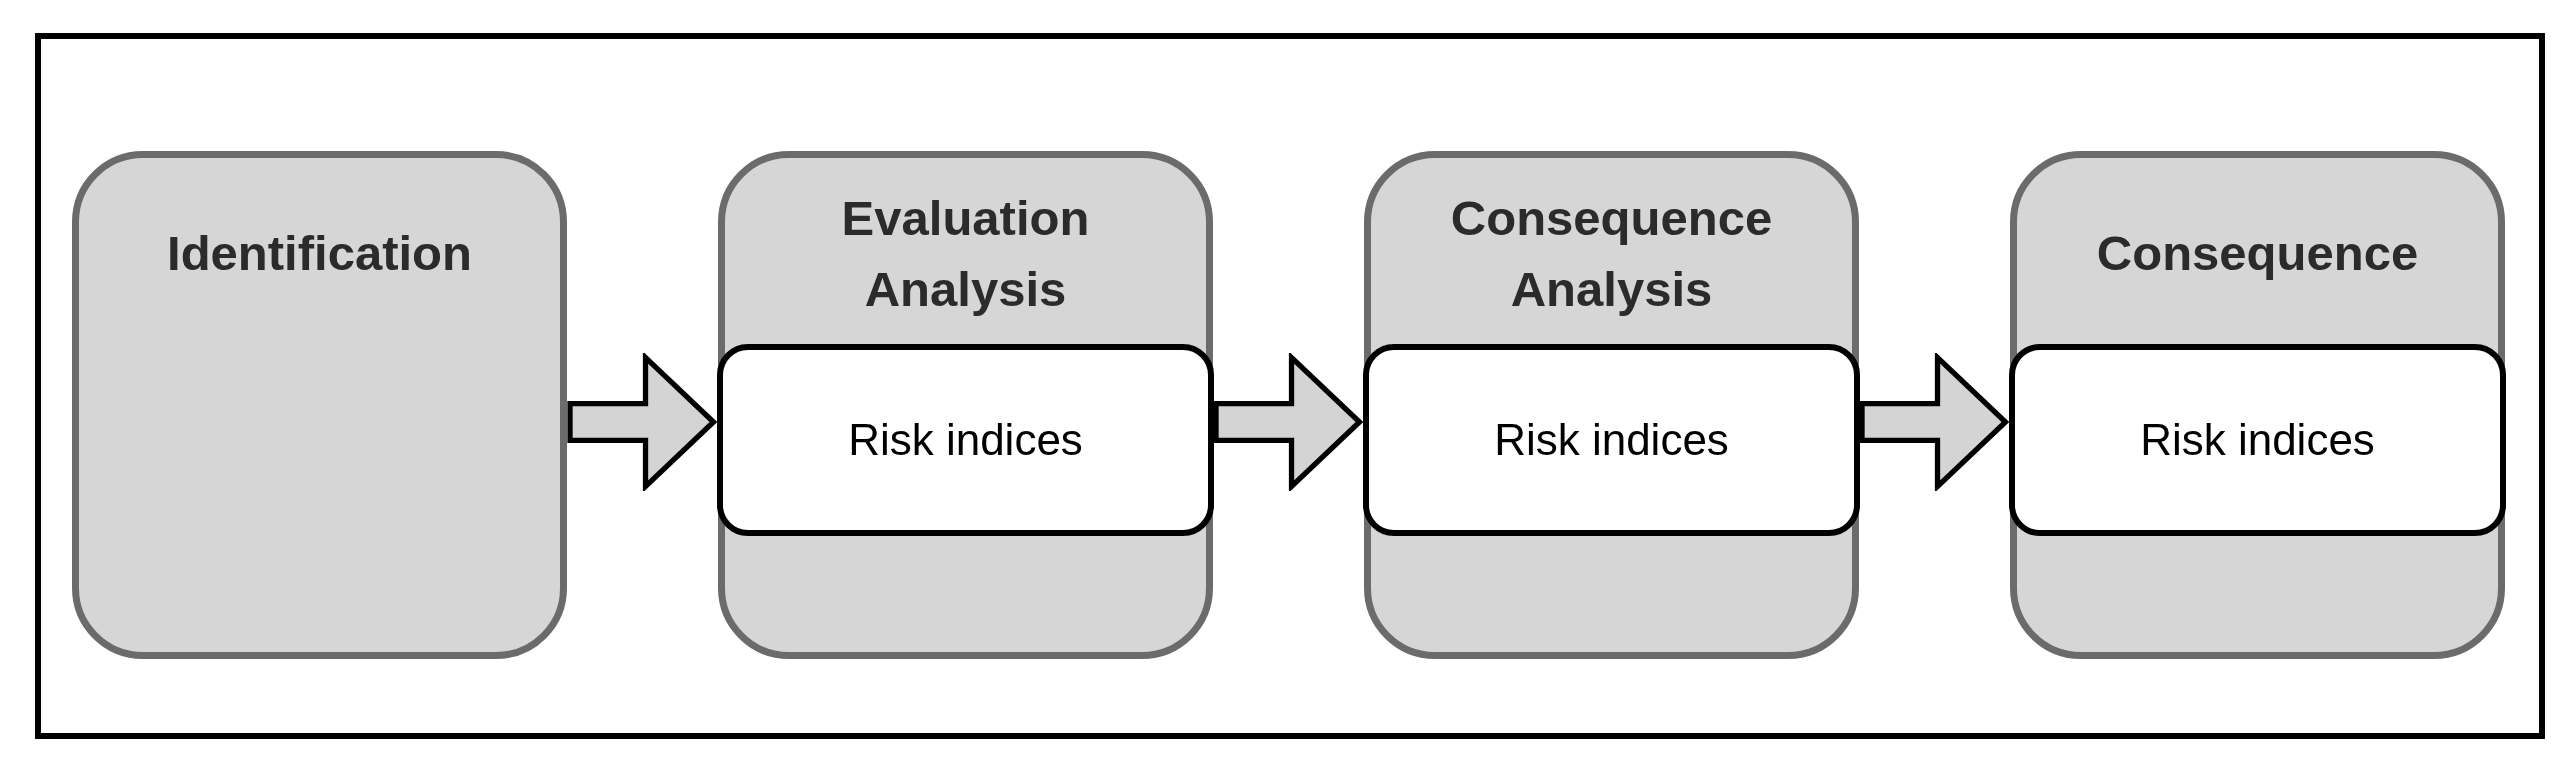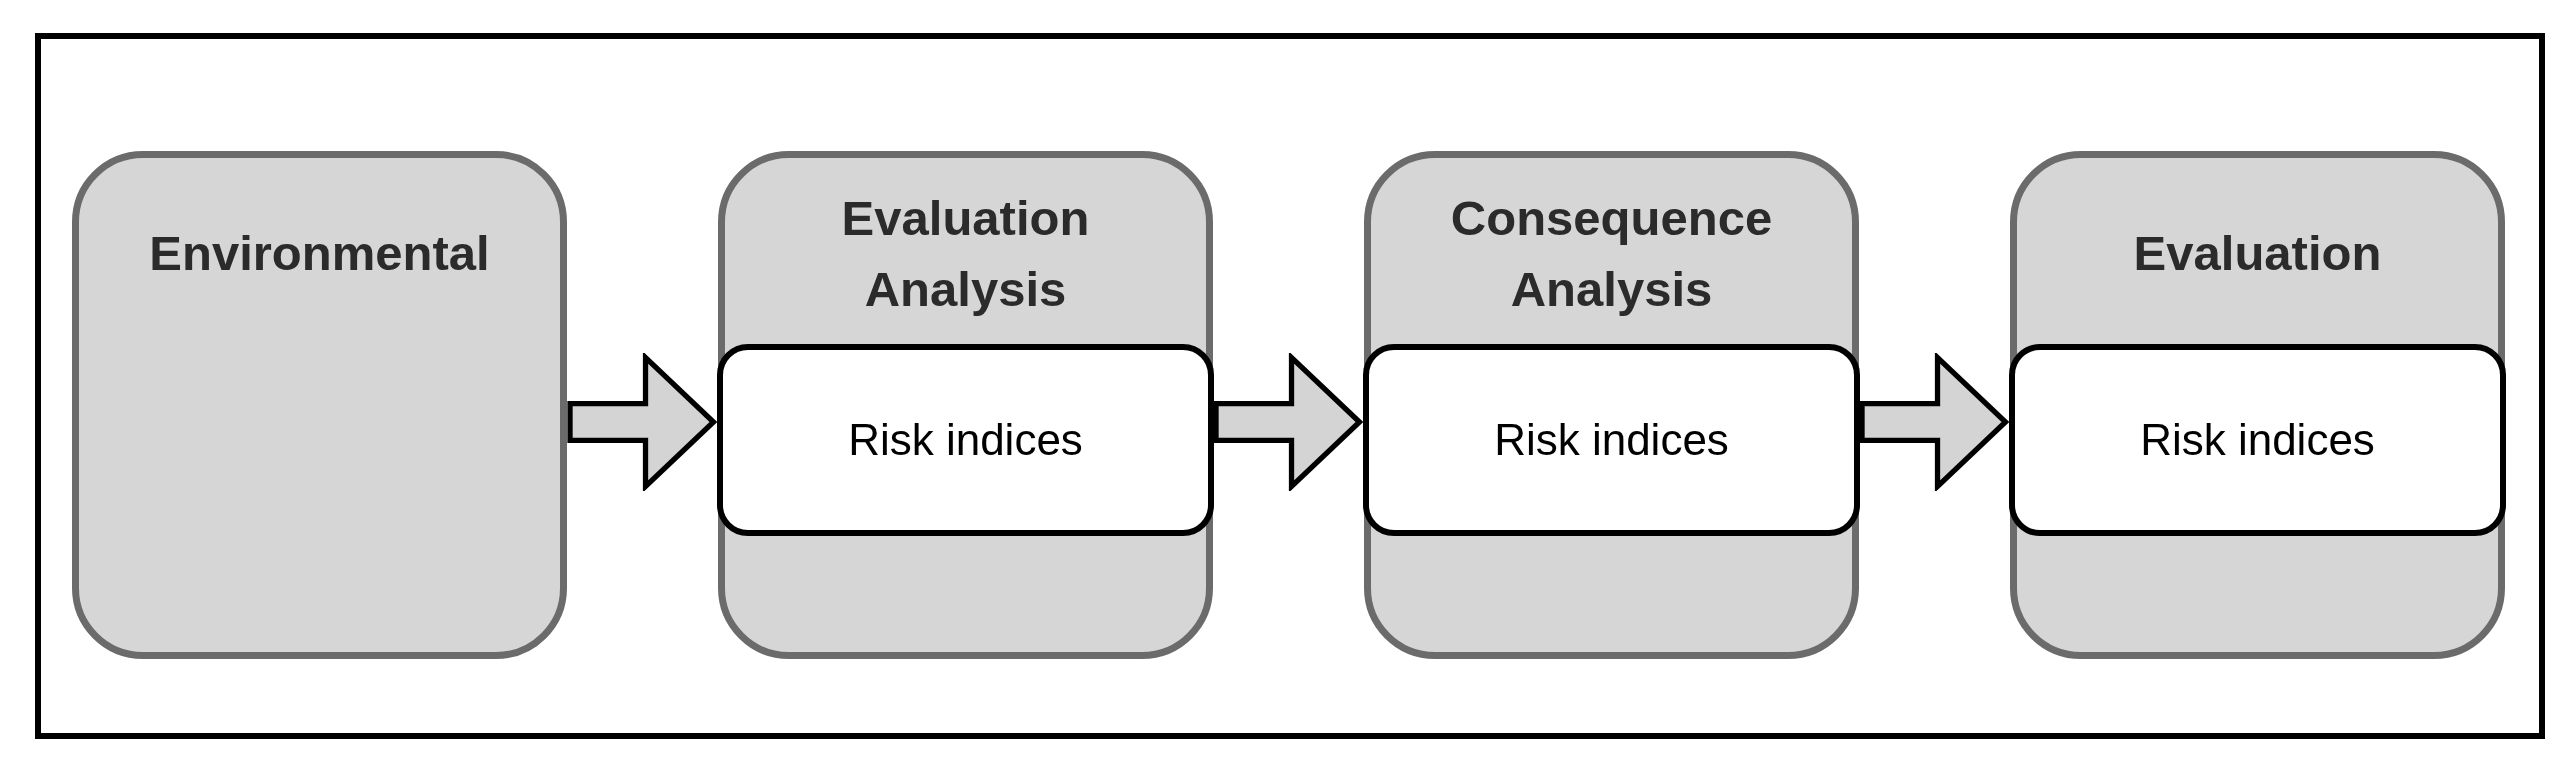--- a/index.html
+++ b/index.html
@@ -104,21 +104,21 @@
   }
 </style>
 </head>
 <body>
 
 <div class="canvas">
   <div class="frame">
     <div class="row">
 
       <div class="stage">
-        <div class="stage-title">Environmental</div>
+        <div class="stage-title">Identification</div>
       </div>
 
       <div class="arrow-slot">
         <svg class="arrow" viewBox="0 0 200 180" preserveAspectRatio="none" aria-hidden="true">
           <polygon points="4,66 104,66 104,6 194,90 104,174 104,114 4,114"></polygon>
         </svg>
       </div>
 
       <div class="stage">
         <div class="stage-title">Evaluation Analysis</div>
@@ -140,21 +140,21 @@
         </div>
       </div>
 
       <div class="arrow-slot">
         <svg class="arrow" viewBox="0 0 200 180" preserveAspectRatio="none" aria-hidden="true">
           <polygon points="4,66 104,66 104,6 194,90 104,174 104,114 4,114"></polygon>
         </svg>
       </div>
 
       <div class="stage">
-        <div class="stage-title">Evaluation</div>
+        <div class="stage-title">Consequence</div>
         <div class="inner-box">
           <div class="inner-label">Risk indices</div>
         </div>
       </div>
 
     </div>
   </div>
 </div>
 
 

